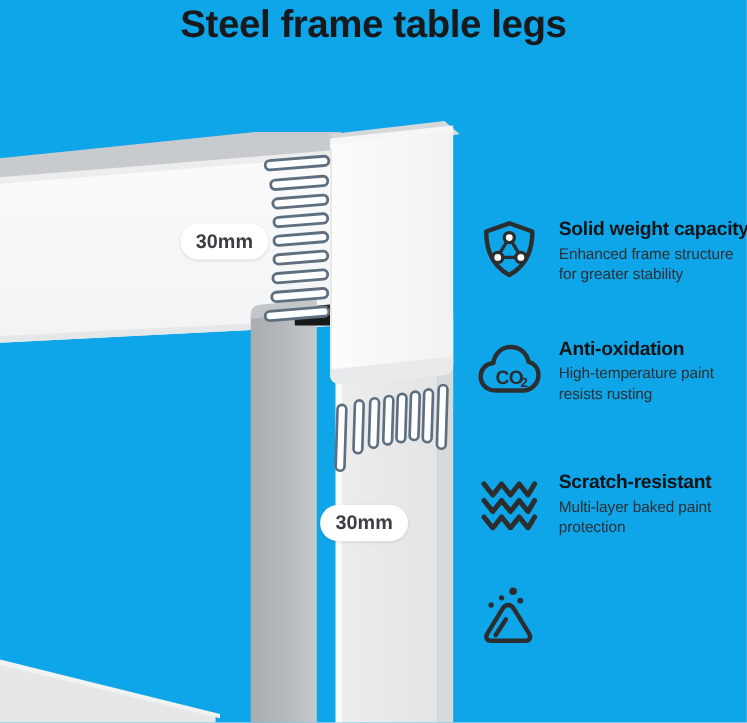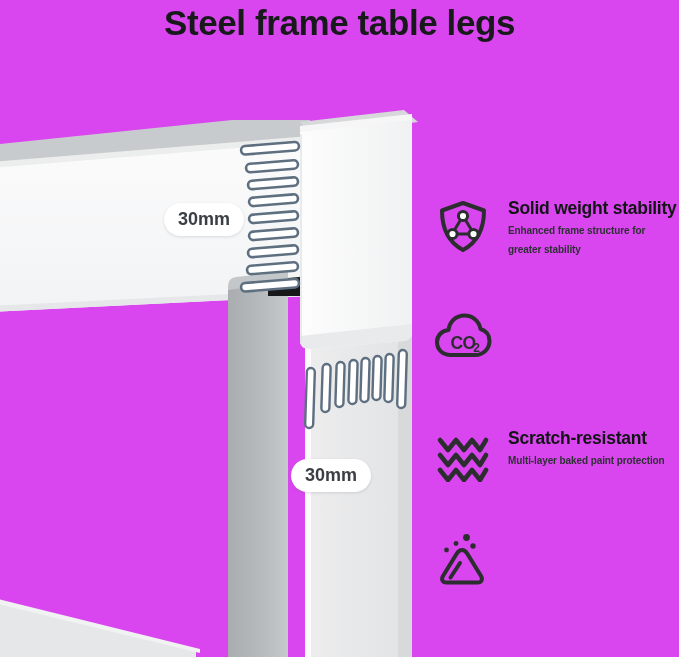--- a/index.html
+++ b/index.html
@@ -15,21 +15,21 @@
     font-family: "Liberation Sans", "DejaVu Sans", sans-serif;
     color: #1a1a1a;
     position: relative;
   }
 
   .page {
     position: absolute;
     inset: 0;
     width: 679px;
     height: 657px;
-    background: #d946ef;
+    background: #0ea5e9;
   }
 
   
   .header {
     position: absolute;
     top: 0;
     left: 0;
     width: 679px;
     text-align: center;
     pointer-events: none;
@@ -111,23 +111,23 @@
   }
   .feature-title {
     font-size: 17.5px;
     line-height: 22px;
     font-weight: 700;
     color: #121416;
     letter-spacing: -0.25px;
     white-space: nowrap;
   }
   .feature-desc {
-    font-size: 10px;
+    font-size: 14px;
     line-height: 19px;
-    font-weight: 700;
+    font-weight: 400;
     color: #2d3033;
     padding-top: 2px;
     letter-spacing: -0.1px;
   }
 
   
   #feature-0 { margin-bottom: 21px; }
   #feature-1 { margin-bottom: 17px; }
   #feature-2 { margin-bottom: 14px; margin-top: 33px; }
 </style>
@@ -238,33 +238,37 @@
       <div class="feature-icon">
         <svg width="58" height="58" viewBox="0 0 58 58" xmlns="http://www.w3.org/2000/svg">
           <path d="M29 5 L50 12.5 C50 31 44 44 29 52 C14 44 8 31 8 12.5 Z" fill="none" stroke="#2b2d2f" stroke-width="4" stroke-linejoin="round"></path>
           <path d="M29 18 L40 36 L18 36 Z" fill="none" stroke="#2b2d2f" stroke-width="3" stroke-linejoin="round"></path>
           <circle cx="29" cy="18" r="4.6" fill="#ffffff" stroke="#2b2d2f" stroke-width="3"></circle>
           <circle cx="18.5" cy="36" r="4.6" fill="#ffffff" stroke="#2b2d2f" stroke-width="3"></circle>
           <circle cx="39.5" cy="36" r="4.6" fill="#ffffff" stroke="#2b2d2f" stroke-width="3"></circle>
         </svg>
       </div>
       <div class="feature-text">
-        <div class="feature-title">Solid weight stability</div>
+        <div class="feature-title">Solid weight capacity</div>
         <div class="feature-desc">Enhanced frame structure for greater stability</div>
       </div>
     </div>
 
     <div class="feature" id="feature-1">
       <div class="feature-icon">
         <svg width="58" height="52" viewBox="0 0 58 52" xmlns="http://www.w3.org/2000/svg">
           <path d="M17 45 C8 45 3 39 3 32 C3 25.5 8 20.5 14.5 20 C15.5 11.5 22 5.5 30.5 5.5
                    C38.5 5.5 45 11 46.5 19 C52 20.5 55.5 25 55.5 31 C55.5 38.5 49.5 45 41 45 Z" fill="none" stroke="#2b2d2f" stroke-width="4" stroke-linejoin="round"></path>
           <text x="29" y="39" text-anchor="middle" font-family="'Liberation Sans', sans-serif" font-size="17.5" font-weight="700" fill="#2b2d2f" letter-spacing="-0.5">CO</text>
           <text x="42.5" y="41.5" text-anchor="middle" font-family="'Liberation Sans', sans-serif" font-size="12" font-weight="700" fill="#2b2d2f">2</text>
         </svg>
+      </div>
+      <div class="feature-text">
+        <div class="feature-title">Anti-oxidation</div>
+        <div class="feature-desc">High-temperature paint resists rusting</div>
       </div>
     </div>
 
     <div class="feature" id="feature-2">
       <div class="feature-icon">
         <svg width="58" height="50" viewBox="0 0 58 50" xmlns="http://www.w3.org/2000/svg">
           <g fill="none" stroke="#2b2d2f" stroke-width="4.6" stroke-linecap="round" stroke-linejoin="round">
             <polyline points="6,8 14,18 22,8 30,18 38,8 46,18 52,8"></polyline>
             <polyline points="6,23 14,33 22,23 30,33 38,23 46,33 52,23"></polyline>
             <polyline points="6,38 14,48 22,38 30,48 38,38 46,48 52,38"></polyline>

